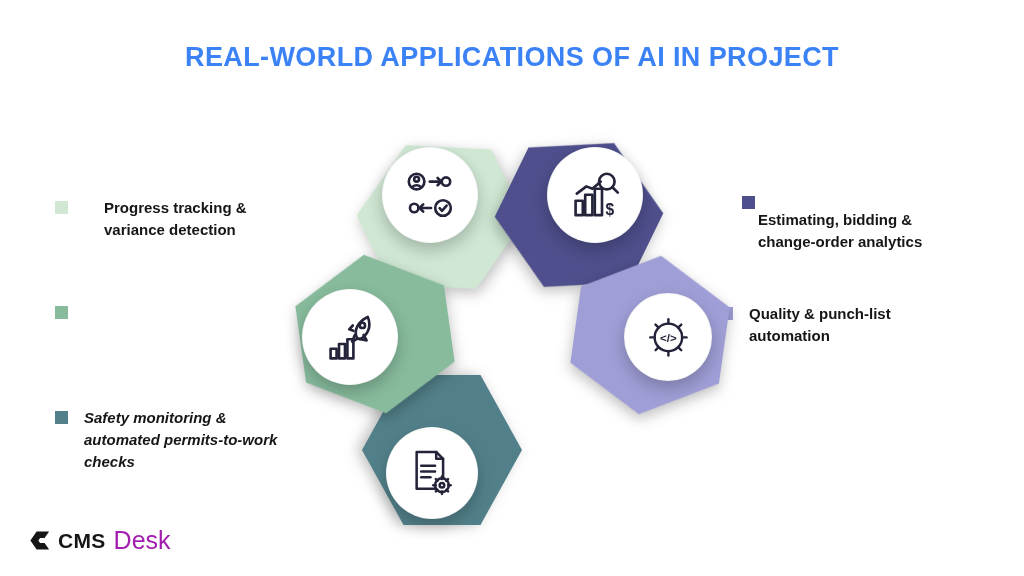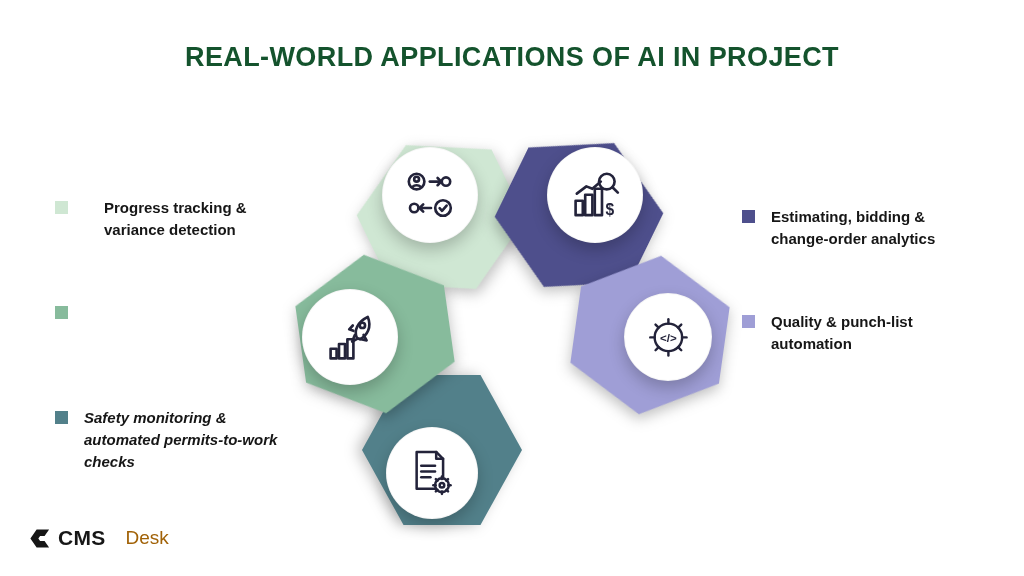--- a/index.html
+++ b/index.html
@@ -1,21 +1,21 @@
 <!DOCTYPE html>
 <html><head>
 <meta charset="utf-8">
 <style>
   * { margin:0; padding:0; box-sizing:border-box; }
   html,body { background:#e9e9e9; }
   body { font-family:"Liberation Sans", sans-serif; }
   .canvas { position:relative; width:1024px; height:576px; background:#ffffff; overflow:hidden; margin:0 auto; }
 
   .title { position:absolute; top:36px; left:50%; transform:translateX(-50%); width:800px;
-           text-align:center; font-size:27px; font-weight:bold; color:#14532d;
+           text-align:center; font-size:27px; font-weight:bold; color:#3b82f6;
            letter-spacing:0.4px; line-height:1.58; }
   .title span { display:block; }
 
   
   .hexwrap { position:absolute; width:150px; height:160px; z-index:1;
              filter:drop-shadow(0 5px 7px rgba(0,0,0,0.25)); }
   .hex { width:100%; height:100%;
          clip-path:polygon(50% 0%, 100% 26%, 100% 74%, 50% 100%, 0% 74%, 0% 26%); }
   .hex1 { left:366px; top:137px; transform:rotate(-26deg); }
   .hex2 { left:504px; top:135px; transform:rotate(26deg); }
@@ -34,28 +34,28 @@
   .node5 { left:302px; top:289px; width:96px; height:96px; }
 
   
   .item { position:absolute; display:flex; align-items:flex-start; }
   .bullet { width:13px; height:13px; margin-top:4px; flex:0 0 13px; }
   .item-label { font-size:15px; font-weight:bold; color:#161616; line-height:1.45;
                 width:200px; margin-left:16px; }
   .li1 { left:55px; top:197px;gap:20px; }
   .li2 { left:55px; top:302px; }
   .li3 { left:55px; top:407px;font-style:italic; }
-  .ri1 { left:742px; top:206px; }
-  .ri2 { left:742px; top:303px;margin-top:8px; }
+  .ri1 { left:742px; top:192px;flex-direction:column; }
+  .ri2 { left:720px; top:303px; }
 
   
   .logo { position:absolute; left:28px; top:526px; display:flex; align-items:center; }
   .logo-icon { width:23px; height:23px; margin-right:7px; }
   .logo-primary { font-size:21px; font-weight:bold; color:#161616; letter-spacing:0.3px; }
-  .logo-secondary { font-size:19px; color:#a16207; margin-left:20px; }
+  .logo-secondary { font-size:25px; color:#a21caf; margin-left:8px; }
 </style>
 </head>
 <body>
 
 <div class="canvas">
 
   <h1 class="title">
     <span>REAL-WORLD APPLICATIONS OF AI IN PROJECT</span>
   </h1>
 

